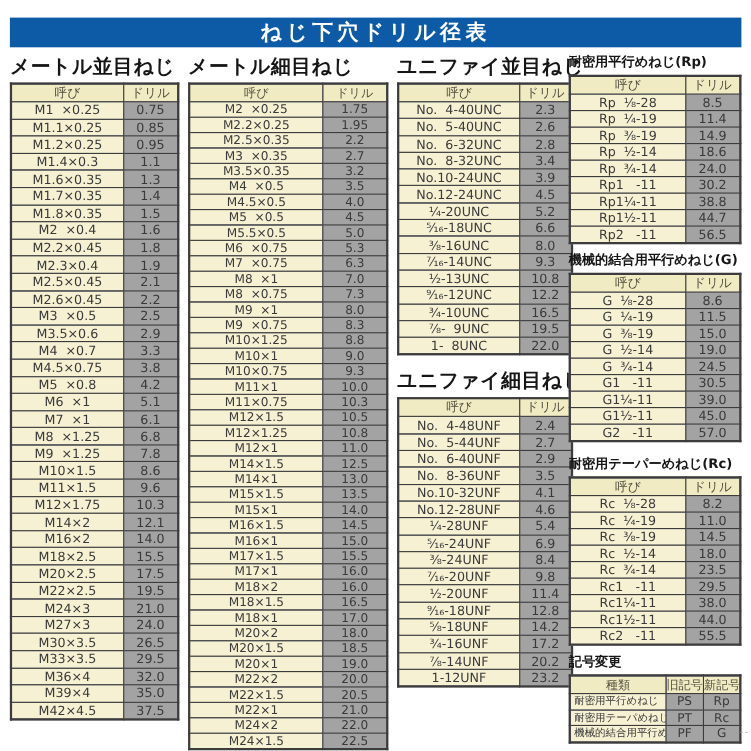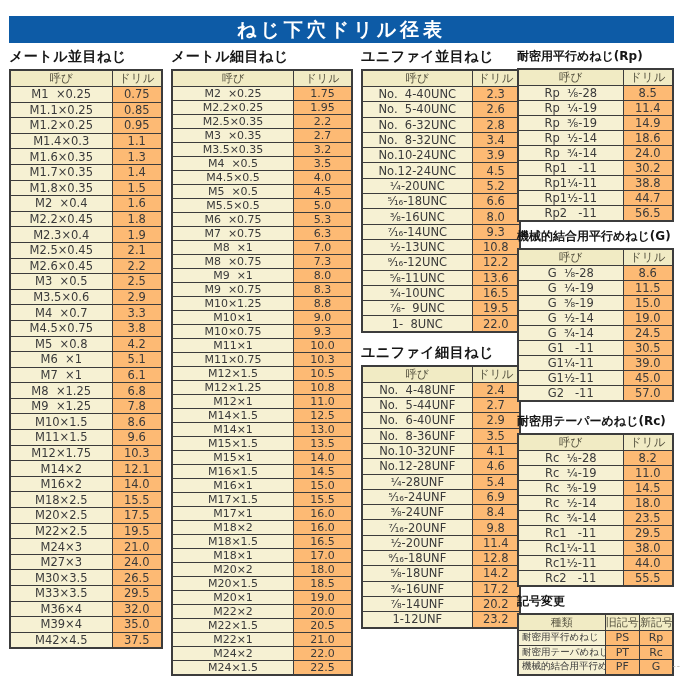--- a/index.html
+++ b/index.html
@@ -13,27 +13,27 @@
     margin:16px 9px 0 9px;height:27px;line-height:27px;background:#0d5ba6;
     color:#ffffff;font-weight:bold;font-size:19px;text-align:center;letter-spacing:4px;
   }
   .content{display:flex;justify-content:space-between;padding:3px 9px 0 9px;align-items:flex-start;}
   .col{display:flex;flex-direction:column;}
   .col1{width:154px;}
   .col2{width:182px;}
   .col3{width:148px;}
   .col4{width:157px;}
   .sec-title{
-    font-weight:bold;font-size:14px;color:#161616;margin:2px 0 3px 0;
+    font-weight:bold;font-size:18px;color:#161616;margin:2px 0 3px 0;
     white-space:nowrap;letter-spacing:0.5px;
   }
   .col4 .sec-title{font-size:12px;letter-spacing:0;}
   .gap-top{margin-top:11px;}
   .gap-top-sm{margin-top:6px;}
-  table{border-collapse:collapse;width:100%;table-layout:fixed;border:2px solid #3c3c3c;background:#fdba74;}
+  table{border-collapse:collapse;width:100%;table-layout:fixed;border:2px solid #3c3c3c;background:#a3a3a3;}
   th,td{
     border:1px solid #3c3c3c;text-align:center;vertical-align:middle;
     white-space:pre;overflow:hidden;padding:0;font-weight:normal;color:#3a3a3a;
   }
   th{background:#f1ebc4;color:#54513f;}
   tbody td:first-child{background:#f6f1d3;}
   
   .t1 th,.t1 td{height:14.6px;font-size:11.5px;}
   .t2 th,.t2 td{height:12.6px;font-size:11px;}
   .t3 th,.t3 td{height:14.3px;font-size:11.5px;}
@@ -461,24 +461,20 @@
             </tr>
             <tr>
               <td>¹⁄₂-13UNC</td>
               <td>10.8</td>
             </tr>
             <tr>
               <td>⁹⁄₁₆-12UNC</td>
               <td>12.2</td>
             </tr>
             <tr>
-              <td>⁵⁄₈-11UNC</td>
-              <td>13.6</td>
-            </tr>
-            <tr>
               <td>³⁄₄-10UNC</td>
               <td>16.5</td>
             </tr>
             <tr>
               <td>⁷⁄₈-  9UNC</td>
               <td>19.5</td>
             </tr>
             <tr>
               <td>1-  8UNC</td>
               <td>22.0</td>

